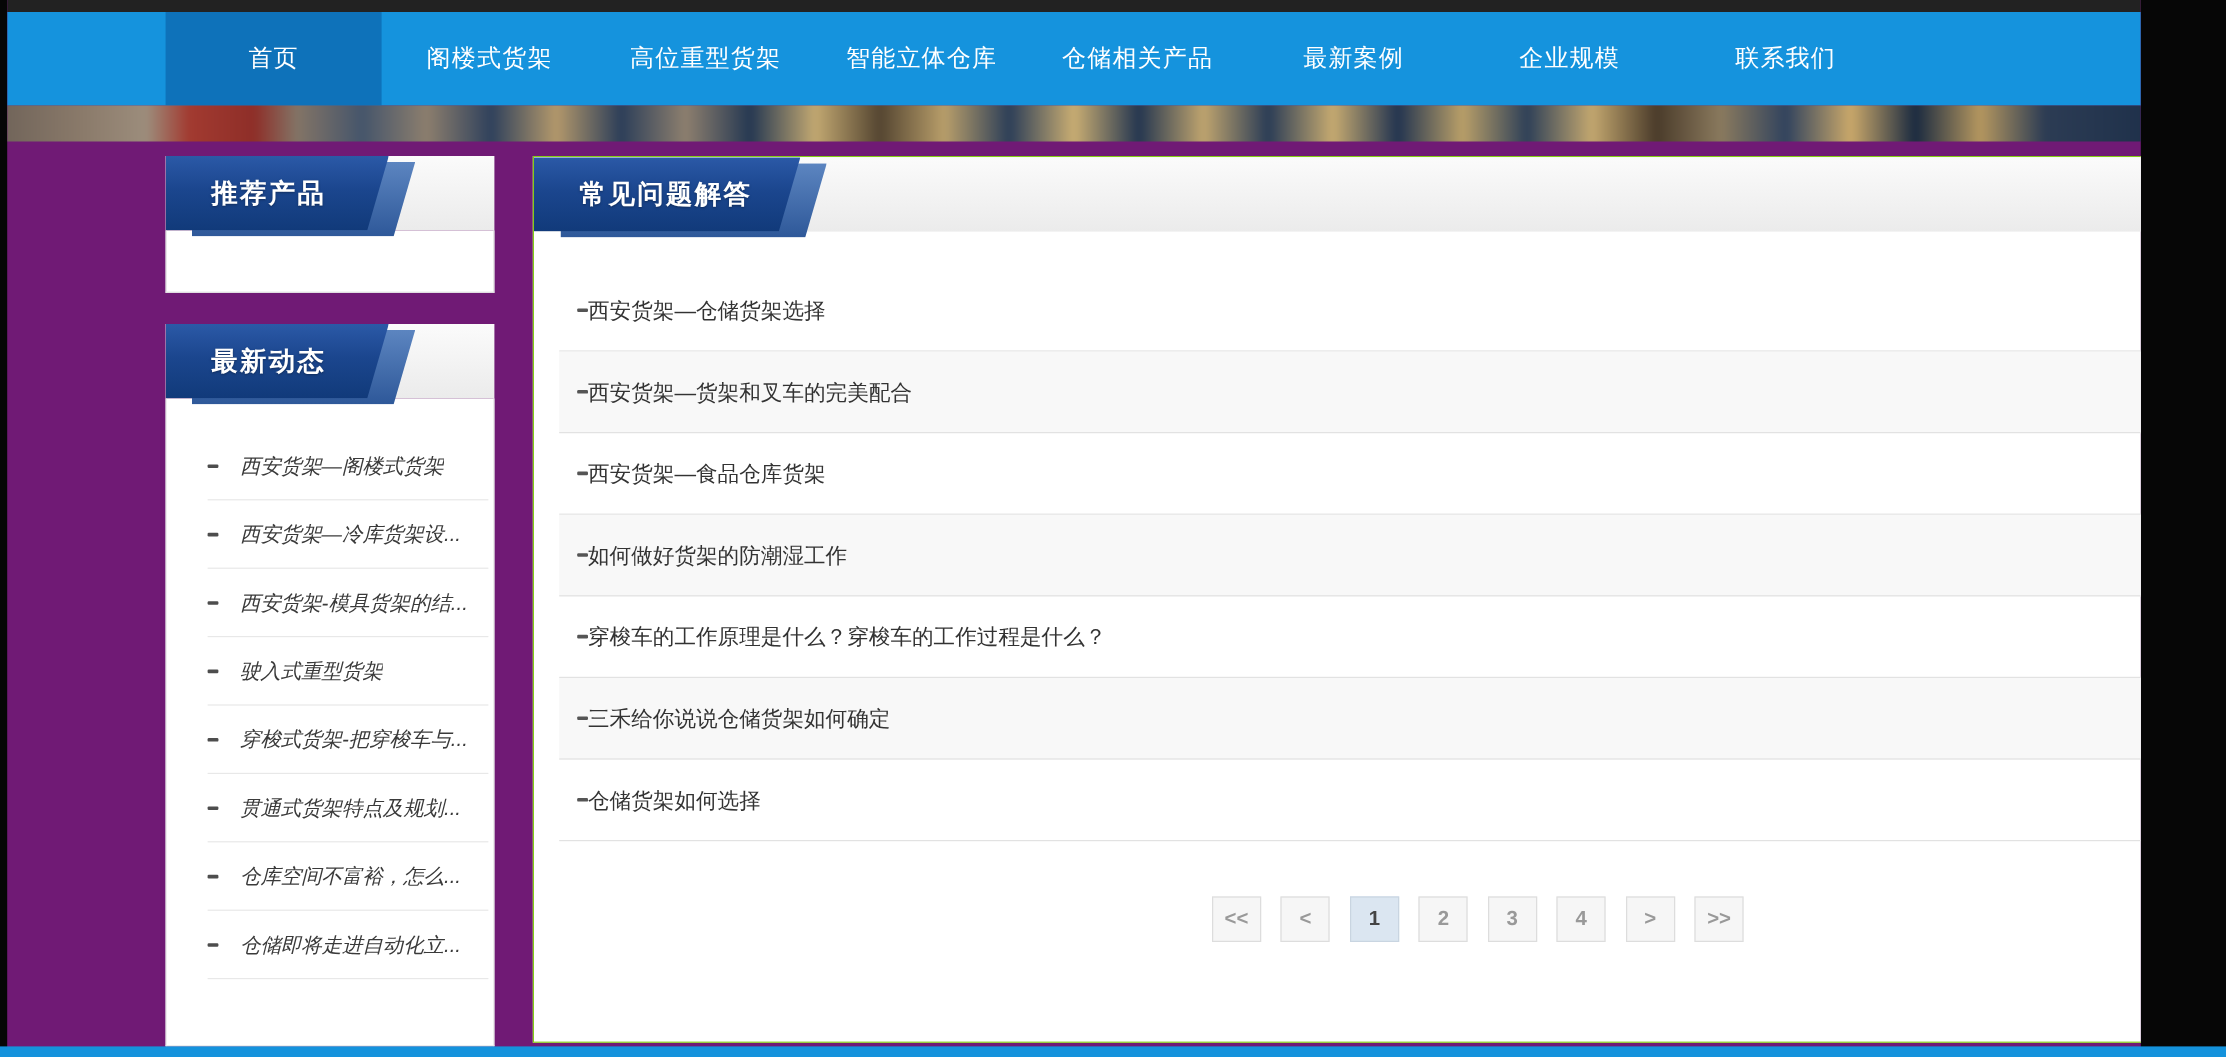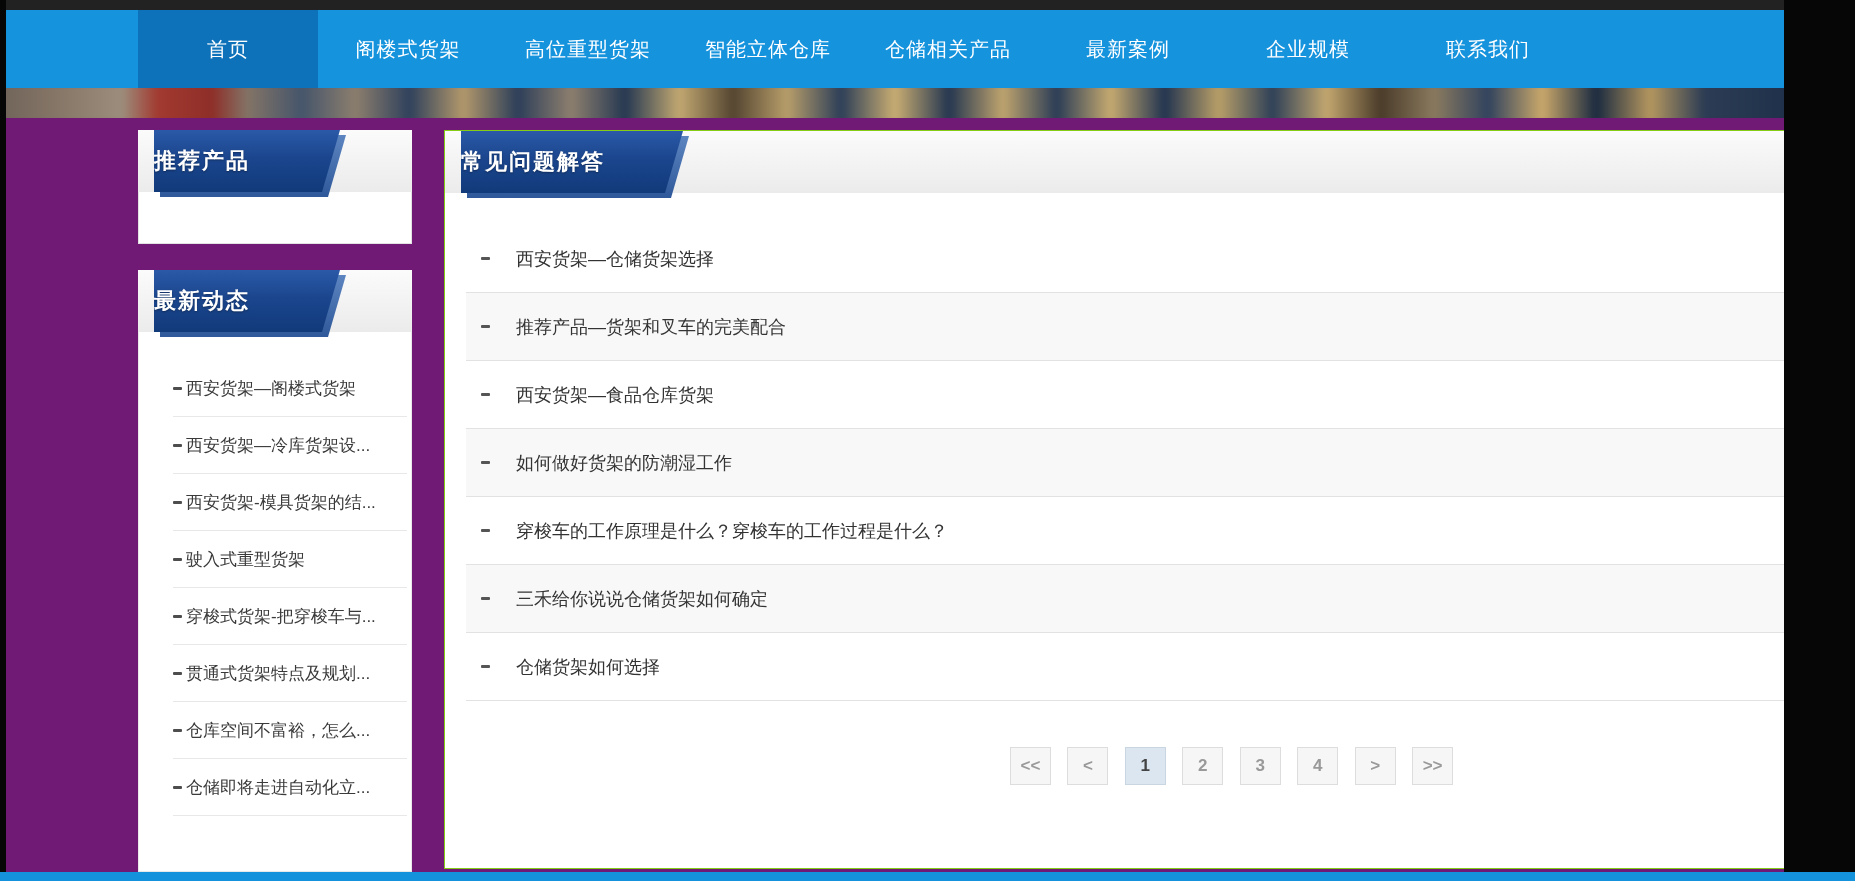--- a/index.html
+++ b/index.html
@@ -38,43 +38,44 @@
   }
   
   .band { position:relative; height:62px; background:linear-gradient(180deg,#fbfbfb 0%,#ebebeb 100%); }
   .flag { position:absolute; left:0; top:0; height:62px; }
   .flag .echo {
     position:absolute; left:22px; top:5px; width:100%; height:100%;
     background:linear-gradient(180deg,#5c85c0,#2e5899);
     clip-path:polygon(0 0,100% 0,calc(100% - 18px) 100%,0 100%);
   }
   .flag .face {
-    position:absolute; left:16px; top:0; width:100%; height:100%;
+    position:absolute; left:0; top:0; width:100%; height:100%;
     background:linear-gradient(180deg,#2b59a7 0%,#1b468e 45%,#113a7a 100%);
     clip-path:polygon(0 0,100% 0,calc(100% - 18px) 100%,0 100%);
-    display:flex; align-items:center; 
+    display:flex; align-items:center; padding-left:38px;
     color:#ffffff; font-size:22px; font-weight:bold; letter-spacing:2px;
     text-shadow:0 1px 2px rgba(0,0,0,.35);
   }
   
   .sidebar { position:absolute; left:132px; top:130px; width:274px; }
   .empty-box { height:52px; background:#ffffff; border:1px solid #e2e2e2; border-top:0; }
   .band2 { margin-top:26px; }
   .news-box {
     border:1px solid #e9e9e9; border-top:0; background:#ffffff;
     height:540px; padding:28px 4px 0 34px; overflow:hidden;
   }
   .news-item {
     height:57px; display:flex; align-items:center; cursor:pointer;
     border-bottom:1px solid #e8e8e8;
   }
   .dash { width:9px; height:3px; background:#4d4d4d; border-radius:1px; flex:none; }
   .news-text {
-    margin-left:4px; font-size:17px; color:#3a3a3a; white-space:nowrap;
+    margin-left:18px; font-size:17px; color:#3a3a3a; white-space:nowrap;
     overflow:hidden;
+    font-style:italic;
   }
   
   .main-box {
     position:absolute; left:438px; top:130px; width:1575px; height:739px;
     background:#ffffff; border:1px solid #84cc16;
   }
   .main-band .flag { width:222px; }
   .sidebar .flag { width:186px; }
   .breadcrumb {
     position:absolute; right:12px; top:0; height:62px;
@@ -82,21 +83,21 @@
   }
   .breadcrumb a { color:#444444; text-decoration:none; cursor:pointer; }
   .crumb-sep { color:#555555; margin:0 2px; }
   .faq-list { margin:32px 27px 0 21px; }
   .faq-row {
     height:68px; display:flex; align-items:center; padding-left:15px;
     border-bottom:1px solid #e2e2e2; cursor:pointer;
   }
   .faq-row:nth-child(even) { background:#f8f8f8; }
   .faq-row .dash { background:#555555; }
-  .faq-text { margin-left:26px; font-size:18px; color:#333333; }
+  .faq-text { font-size:18px; color:#333333; }
   .pagination { margin-top:46px; text-align:center; }
   .page-btn {
     display:inline-block; width:41px; height:38px; line-height:36px; margin:0 6px;
     background:#f6f6f6; border:1px solid #dddddd; color:#999999;
     font-size:17px; font-weight:bold; text-align:center; cursor:pointer;
     vertical-align:middle; letter-spacing:0;
   }
   .page-btn.active { background:#dbe6f1; border-color:#c9d5e1; color:#444444; }
   .bottom-bar { position:absolute; left:0; bottom:0; width:1855px; height:9px; background:#1492dc; z-index:20; }
 </style>
@@ -228,21 +229,21 @@
 
     <div class="faq-list">
 
         <div class="faq-row">
           <span class="dash"></span>
           <span class="faq-text">西安货架—仓储货架选择</span>
         </div>
 
         <div class="faq-row">
           <span class="dash"></span>
-          <span class="faq-text">推荐产品—货架和叉车的完美配合</span>
+          <span class="faq-text">西安货架—货架和叉车的完美配合</span>
         </div>
 
         <div class="faq-row">
           <span class="dash"></span>
           <span class="faq-text">西安货架—食品仓库货架</span>
         </div>
 
 
         <div class="faq-row">
           <span class="dash"></span>

